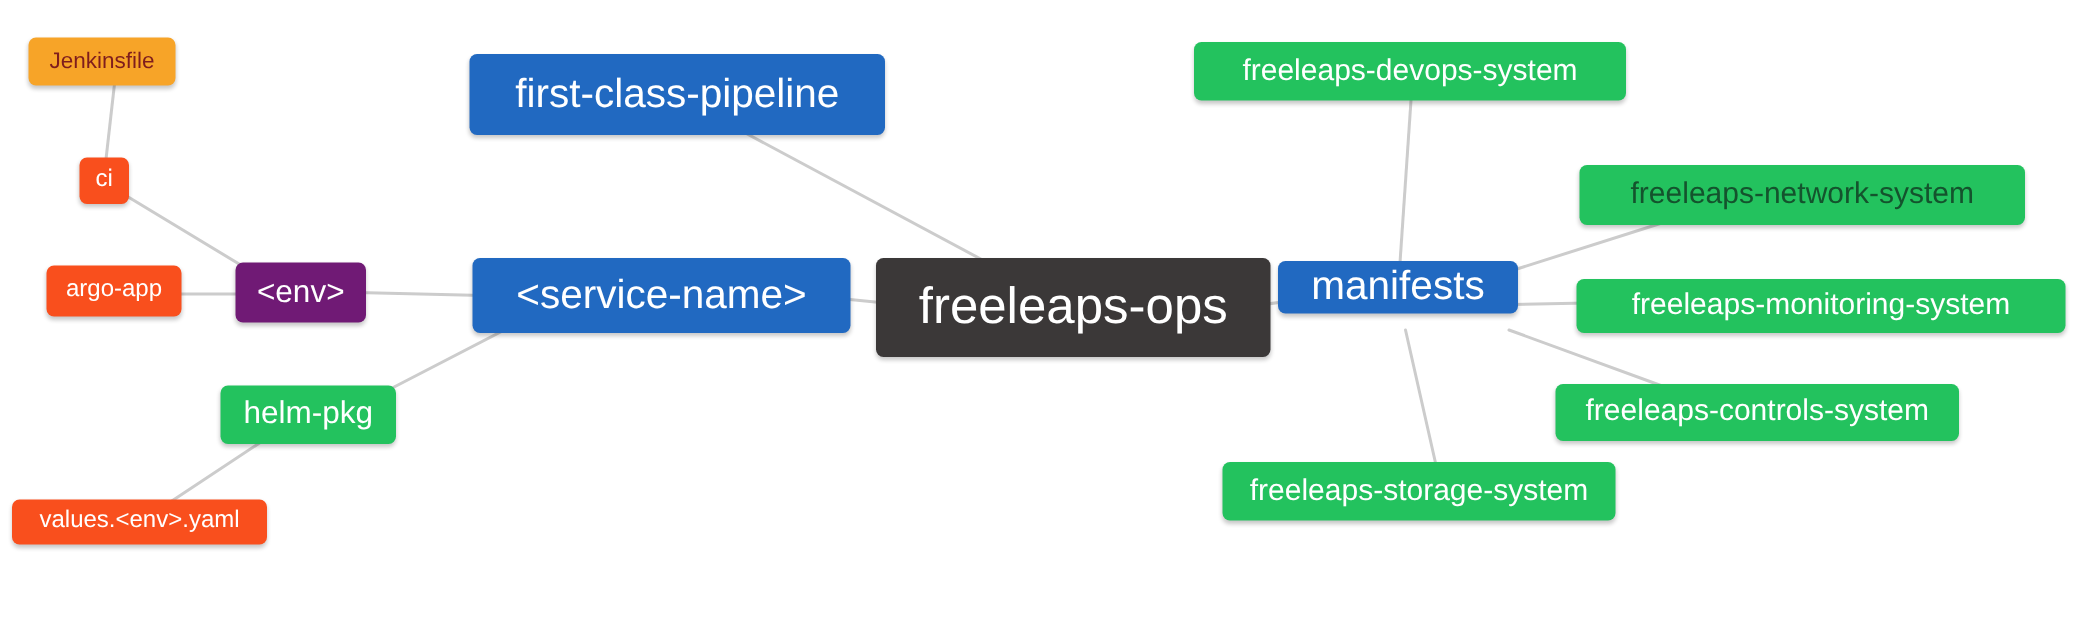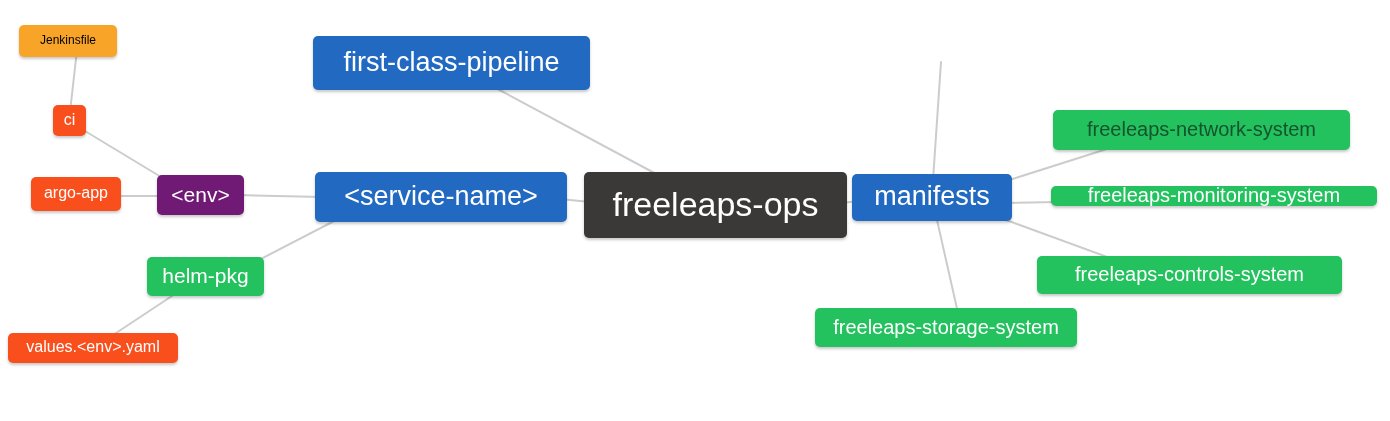--- a/index.html
+++ b/index.html
@@ -53,21 +53,21 @@
       <line x1="110" y1="337" x2="178" y2="292" stroke="#cccccc" stroke-width="2" stroke-linecap="round"></line>
       <line x1="492" y1="86" x2="660" y2="176" stroke="#cccccc" stroke-width="2" stroke-linecap="round"></line>
       <line x1="560" y1="199" x2="590" y2="202" stroke="#cccccc" stroke-width="2" stroke-linecap="round"></line>
       <line x1="842" y1="203" x2="858" y2="201" stroke="#cccccc" stroke-width="2" stroke-linecap="round"></line>
       <line x1="933" y1="180" x2="941" y2="62" stroke="#cccccc" stroke-width="2" stroke-linecap="round"></line>
       <line x1="1006" y1="181" x2="1110" y2="148" stroke="#cccccc" stroke-width="2" stroke-linecap="round"></line>
       <line x1="1006" y1="203" x2="1058" y2="202" stroke="#cccccc" stroke-width="2" stroke-linecap="round"></line>
       <line x1="1006" y1="220" x2="1110" y2="258" stroke="#cccccc" stroke-width="2" stroke-linecap="round"></line>
       <line x1="937" y1="220" x2="958" y2="313" stroke="#cccccc" stroke-width="2" stroke-linecap="round"></line>
     </svg>
-<div class="node" style="left: 19px; top: 25px; width: 98px; height: 32px; background: rgb(247, 164, 40); color: #000000; font-size: 12px;">
+<div class="node" style="left: 19px; top: 25px; width: 98px; height: 32px; background: rgb(247, 164, 40); color: #7f1d1d; font-size: 15px;">
       <span>Jenkinsfile</span>
     </div>
     <div class="node" style="left: 53px; top: 105px; width: 33px; height: 31px; background: rgb(249, 79, 29); color: rgb(255, 255, 255); font-size: 16px; align-items: center;">
       <span>ci</span>
     </div>
     <div class="node" style="left: 31px; top: 177px; width: 90px; height: 34px; background: rgb(249, 79, 29); color: rgb(255, 255, 255); font-size: 16px;">
       <span>argo-app</span>
     </div>
     <div class="node" style="left: 157px; top: 175px; width: 87px; height: 40px; background: #701a75; color: rgb(255, 255, 255); font-size: 21px;">
       <span>&lt;env&gt;</span>
@@ -80,28 +80,31 @@
     </div>
     <div class="node" style="left: 313px; top: 36px; width: 277px; height: 54px; background: rgb(33, 105, 193); color: rgb(255, 255, 255); font-size: 27px;">
       <span>first-class-pipeline</span>
     </div>
     <div class="node" style="left: 315px; top: 172px; width: 252px; height: 50px; background: rgb(33, 105, 193); color: rgb(255, 255, 255); font-size: 27px;">
       <span>&lt;service-name&gt;</span>
     </div>
     <div class="node" style="left: 584px; top: 172px; width: 263px; height: 66px; background: rgb(59, 56, 56); color: rgb(255, 255, 255); font-size: 34px;">
       <span>freeleaps-ops</span>
     </div>
-    <div class="node" style="left: 852px; top: 174px; width: 160px; height: 47px; background: rgb(33, 105, 193); color: rgb(255, 255, 255); font-size: 27px;">
+    <div class="node" style="left: 852px; top: 174px; width: 160px; height: 35px; background: rgb(33, 105, 193); color: rgb(255, 255, 255); font-size: 27px;">
       <span>manifests</span>
+    </div>
+    <div class="node" style="left: 796px; top: 28px; width: 288px; height: 39px; background: rgb(35, 194, 94); color: rgb(255, 255, 255); font-size: 20px;">
+      <span>freeleaps-devops-system</span>
     </div>
     <div class="node" style="left: 1053px; top: 110px; width: 297px; height: 40px; background: rgb(35, 194, 94); color: #14532d; font-size: 20px;">
       <span>freeleaps-network-system</span>
     </div>
-    <div class="node" style="left: 1051px; top: 186px; width: 326px; height: 20px; background: rgb(35, 194, 94); color: rgb(255, 255, 255); font-size: 20px;">
+    <div class="node" style="left: 1051px; top: 186px; width: 326px; height: 36px; background: rgb(35, 194, 94); color: rgb(255, 255, 255); font-size: 20px;">
       <span>freeleaps-monitoring-system</span>
     </div>
-    <div class="node" style="left: 1037px; top: 256px; width: 305px; height: 38px; background: rgb(35, 194, 94); color: rgb(255, 255, 255); font-size: 20px;">
+    <div class="node" style="left: 1037px; top: 256px; width: 269px; height: 38px; background: rgb(35, 194, 94); color: rgb(255, 255, 255); font-size: 20px;">
       <span>freeleaps-controls-system</span>
     </div>
     <div class="node" style="left: 815px; top: 308px; width: 262px; height: 39px; background: rgb(35, 194, 94); color: rgb(255, 255, 255); font-size: 20px; align-items: center;">
       <span>freeleaps-storage-system</span>
     </div>
   </div>
 
 </body></html>

